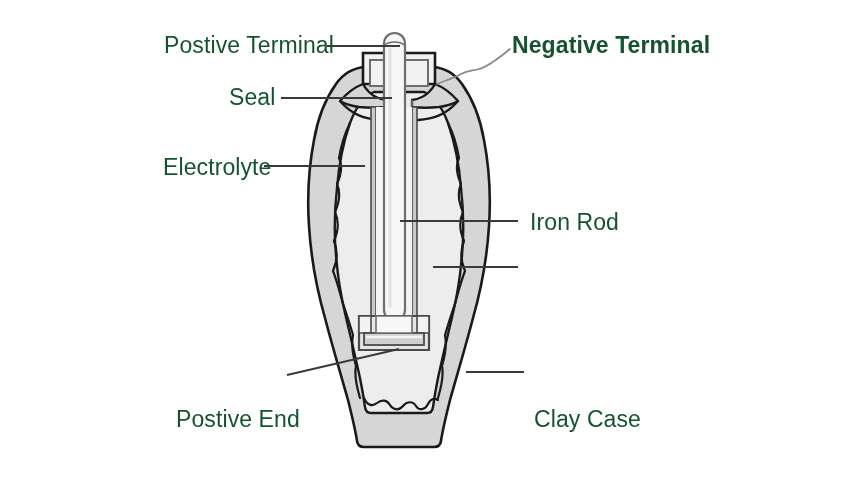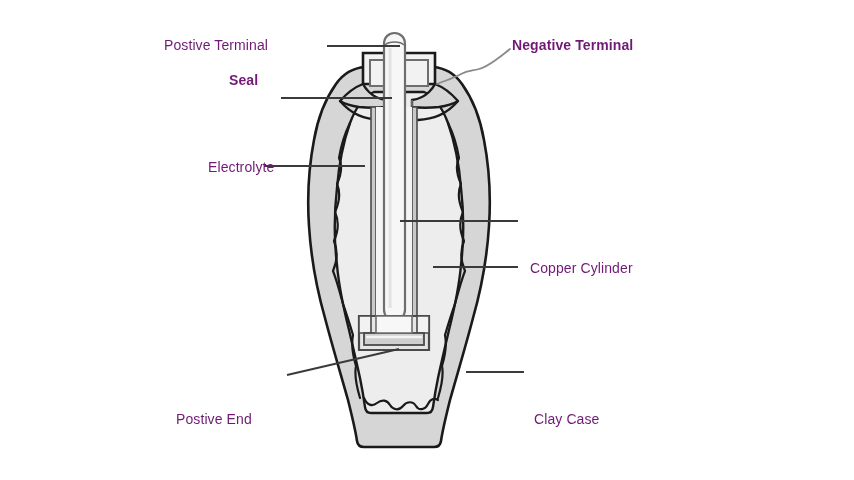--- a/index.html
+++ b/index.html
@@ -18,29 +18,29 @@
   #diagram-svg {
     position: absolute;
     left: 0;
     top: 0;
     width: 854px;
     height: 480px;
   }
   .label {
     position: absolute;
     font-family: "Liberation Sans", sans-serif;
-    font-size: 14px;
+    font-size: 23px;
     line-height: 25px;
-    color: #701a75;
+    color: #14532d;
     white-space: pre;
     letter-spacing: 0.1px;
   }
   .lbl-positive-terminal { left: 164px; top: 33px; }
-  .lbl-seal             { left: 229px; top: 68px; font-weight: bold; }
-  .lbl-electrolyte      { left: 163px; top: 155px; margin-left: 45px; }
+  .lbl-seal             { left: 229px; top: 85px; }
+  .lbl-electrolyte      { left: 163px; top: 155px; }
   .lbl-negative-terminal{ left: 512px; top: 33px; font-weight: bold; }
   .lbl-iron-rod         { left: 530px; top: 210px; }
   .lbl-copper-cylinder  { left: 530px; top: 256px; }
   .lbl-copper-end       { left: 176px; top: 357px; }
   .lbl-clay-case        { left: 534px; top: 357px; }
 </style>
 </head>
 <body>
 
 <div id="stage">
@@ -209,22 +209,22 @@
   </svg>
 
   <div class="label lbl-positive-terminal">Postive Terminal</div>
 
   <div class="label lbl-seal">Seal</div>
 
   <div class="label lbl-electrolyte">Electrolyte</div>
 
   <div class="label lbl-negative-terminal">Negative Terminal</div>
 
-
-  <div class="label lbl-copper-cylinder">Copper Cylinder</div>
+  <div class="label lbl-iron-rod">Iron Rod</div>
+
 
   <div class="label lbl-copper-end">
     <div>Postive End</div>
     
     
   </div>
 
   <div class="label lbl-clay-case">
     <div>Clay Case</div>
     

